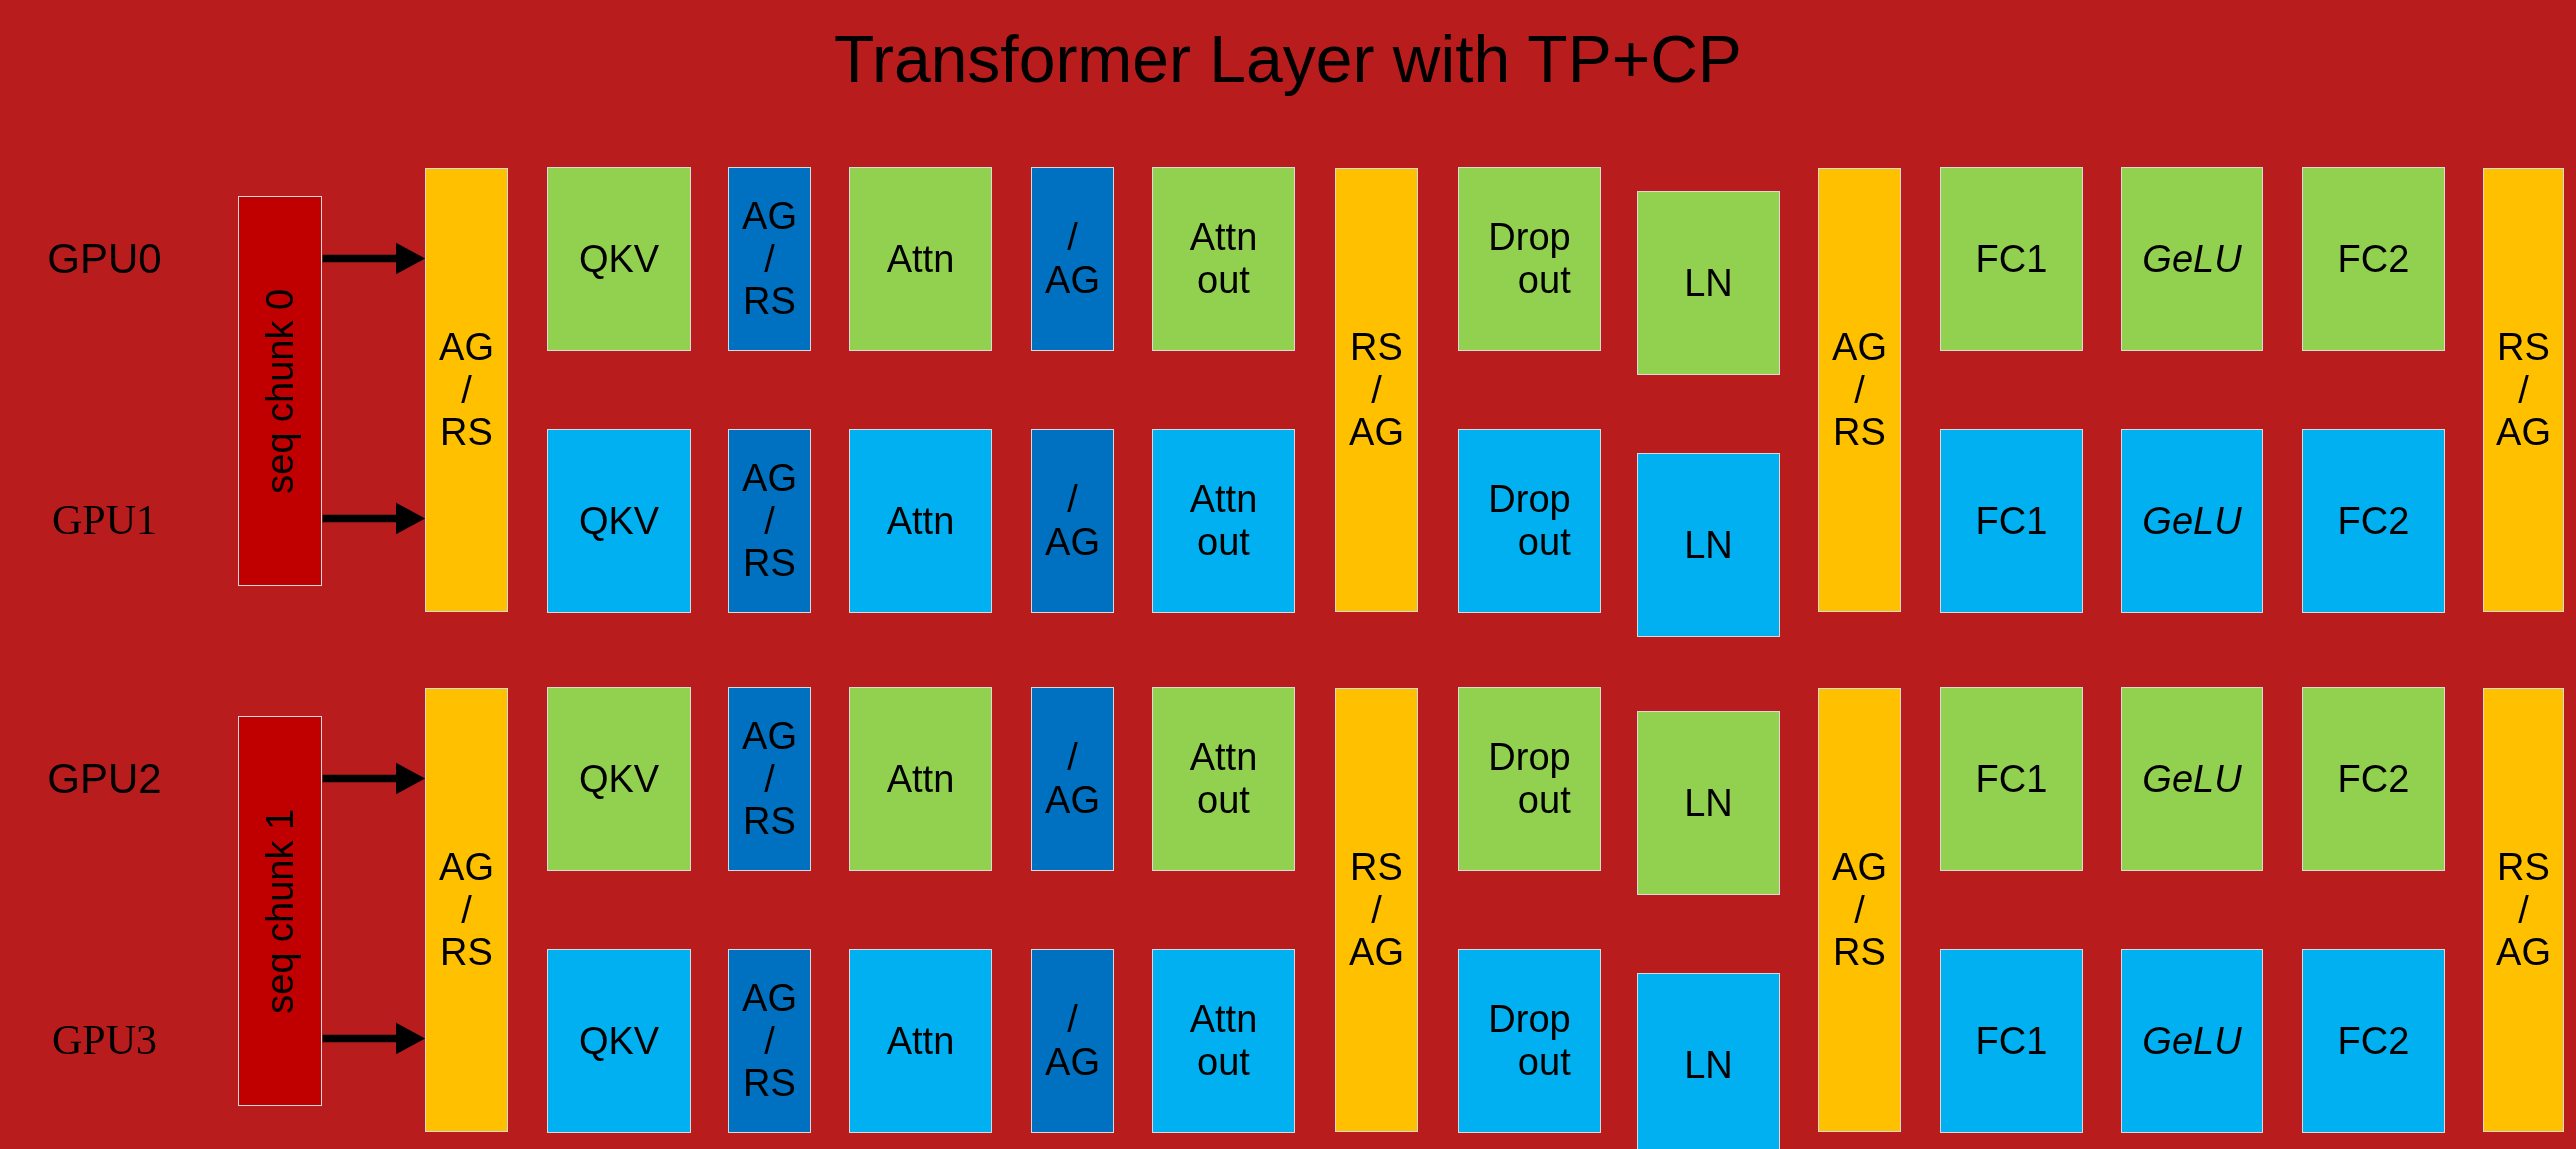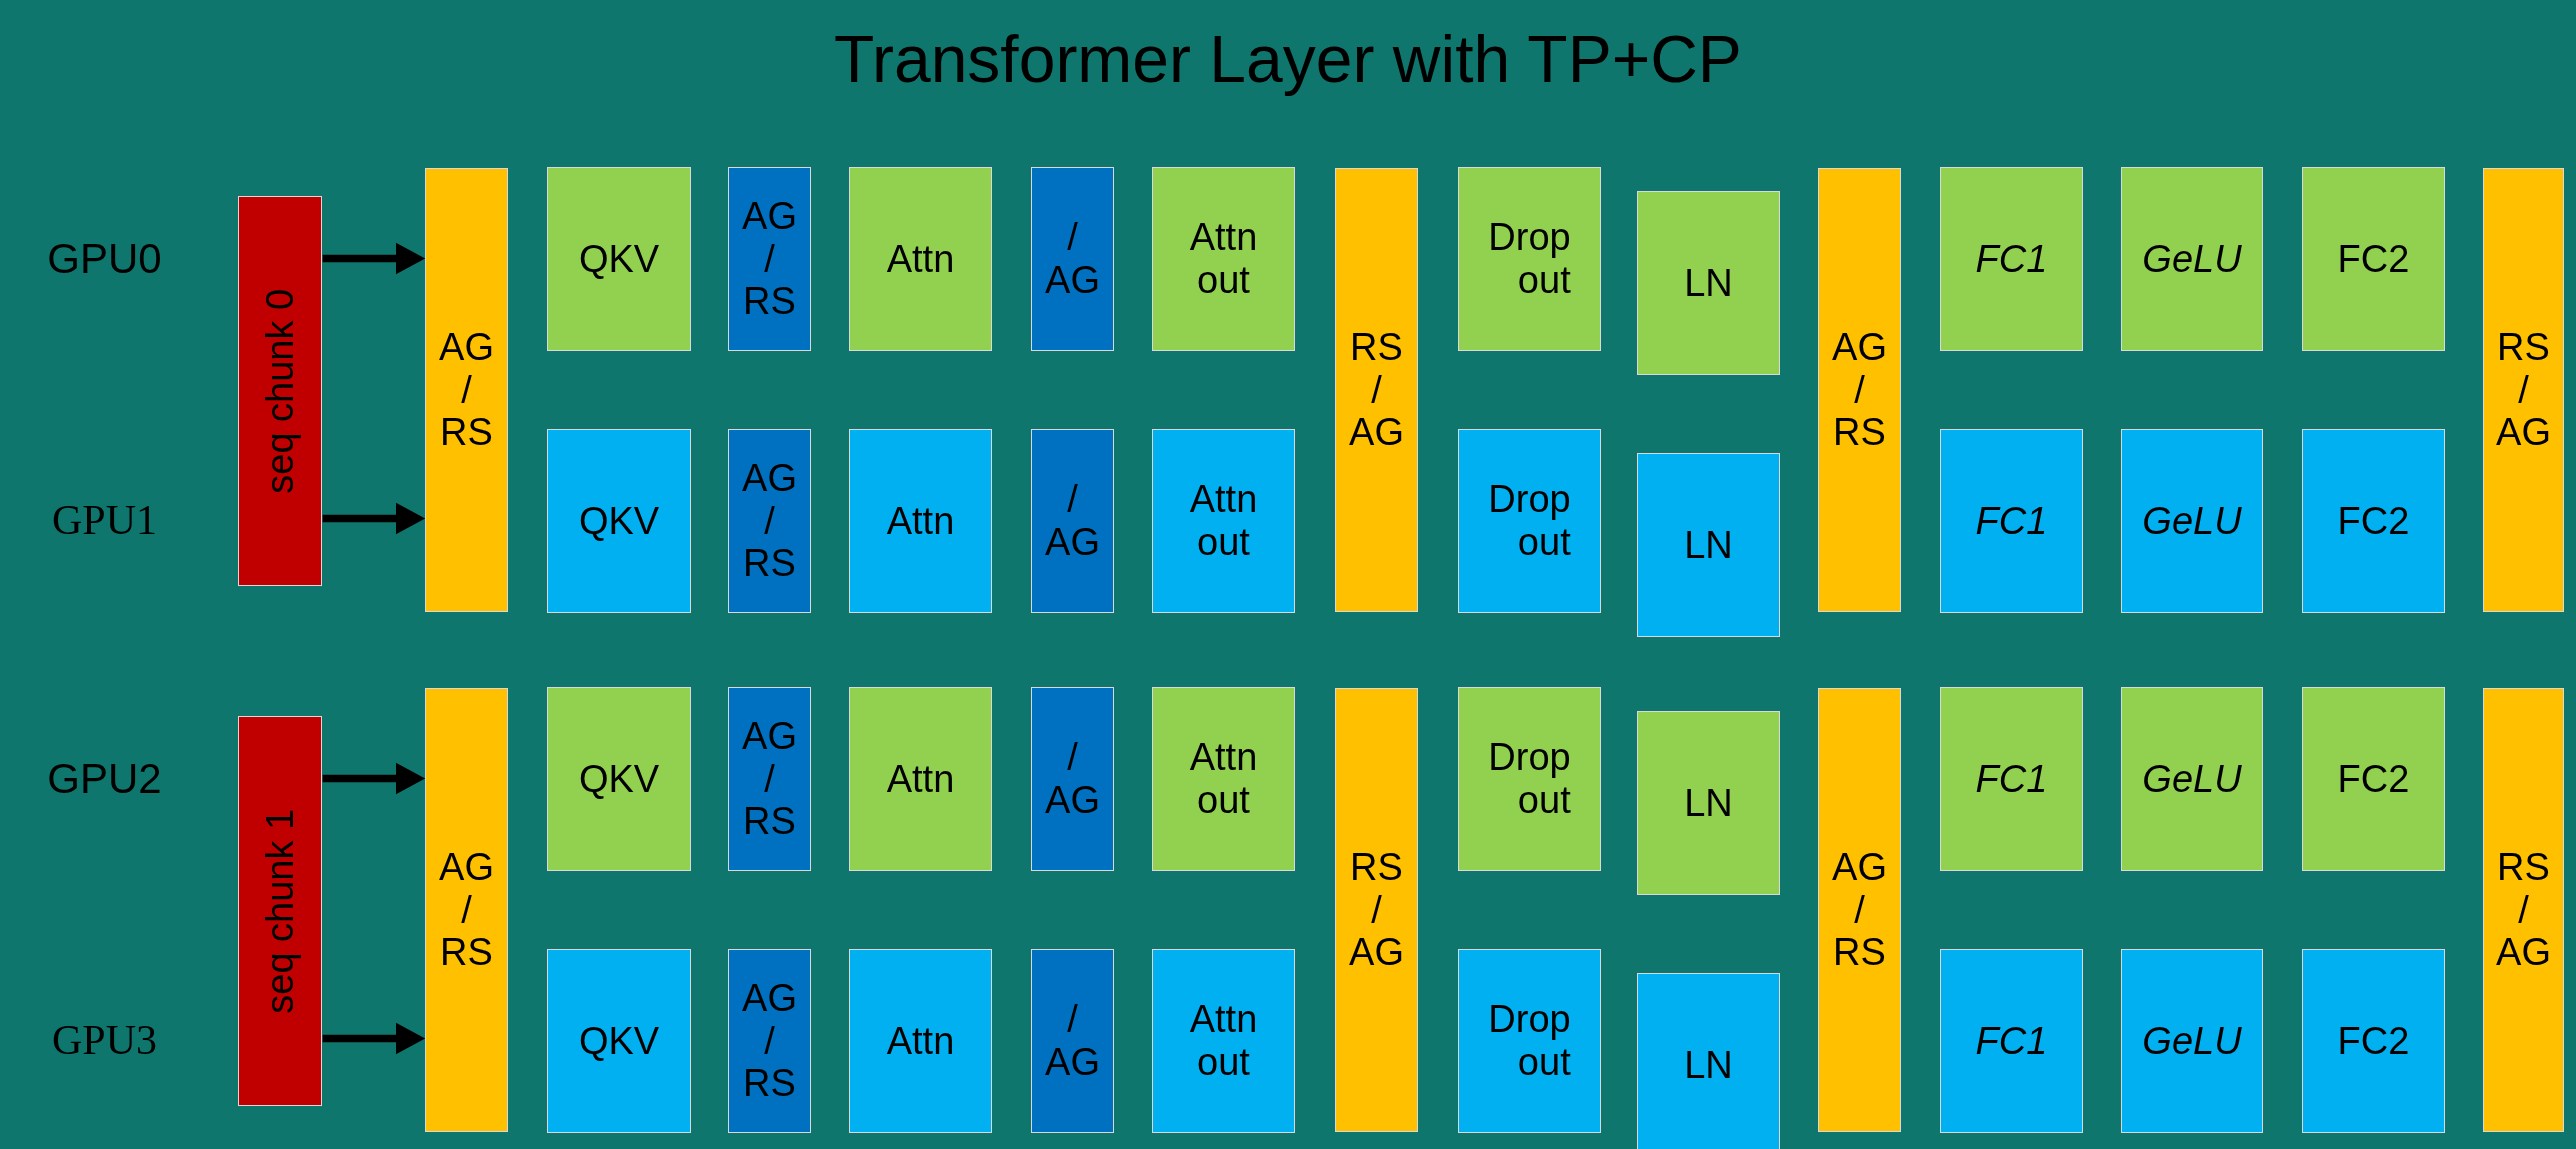--- a/index.html
+++ b/index.html
@@ -1,19 +1,19 @@
 <!DOCTYPE html>
 <html style="font-size:13.3px"><head>
 <meta charset="utf-8">
 <style>
   html,body{margin:0;padding:0;background:#fff;}
   .canvas{
     position:relative;
     width:2576px;height:1150px;
-    background:#0f766e;
+    background:#b91c1c;
     font-family:"Liberation Sans", sans-serif;
     color:#000;
     overflow:hidden;
   }
   .title{
     position:absolute;left:0;right:0;top:23px;
     text-align:center;
     font-size:66px;line-height:1.1;color:#000;
   }
   .group{position:absolute;left:8px;width:2576px;height:630px;}
@@ -37,21 +37,21 @@
   .x-o1{left:417px;width:83px;}
   .x-qkv{left:539px;width:144px;}
   .x-c1{left:720px;width:83px;}
   .x-attn{left:841px;width:143px;}
   .x-c2{left:1023px;width:83px;}
   .x-attnout{left:1144px;width:143px;}
   .x-o2{left:1327px;width:83px;}
   .x-drop{left:1450px;width:143px;text-align:right;}
   .x-ln{left:1629px;width:143px;margin-top:24px;}
   .x-o3{left:1810px;width:83px;}
-  .x-fc1{left:1932px;width:143px;font-style:italic;}
+  .x-fc1{left:1932px;width:143px;}
   .x-gelu{left:2113px;width:142px;font-style:italic;}
   .x-fc2{left:2294px;width:143px;}
   .x-o4{left:2475px;width:81px;}
   
   .r1{top:167px;height:184px;}
   .r2{top:429px;height:184px;}
   .tall{top:168px;height:444px;}
   .seq{top:196px;height:390px;}
   .vtext{transform:rotate(-90deg);white-space:nowrap;font-size:38px;}
   .arrow{position:absolute;width:105px;height:37px;}

